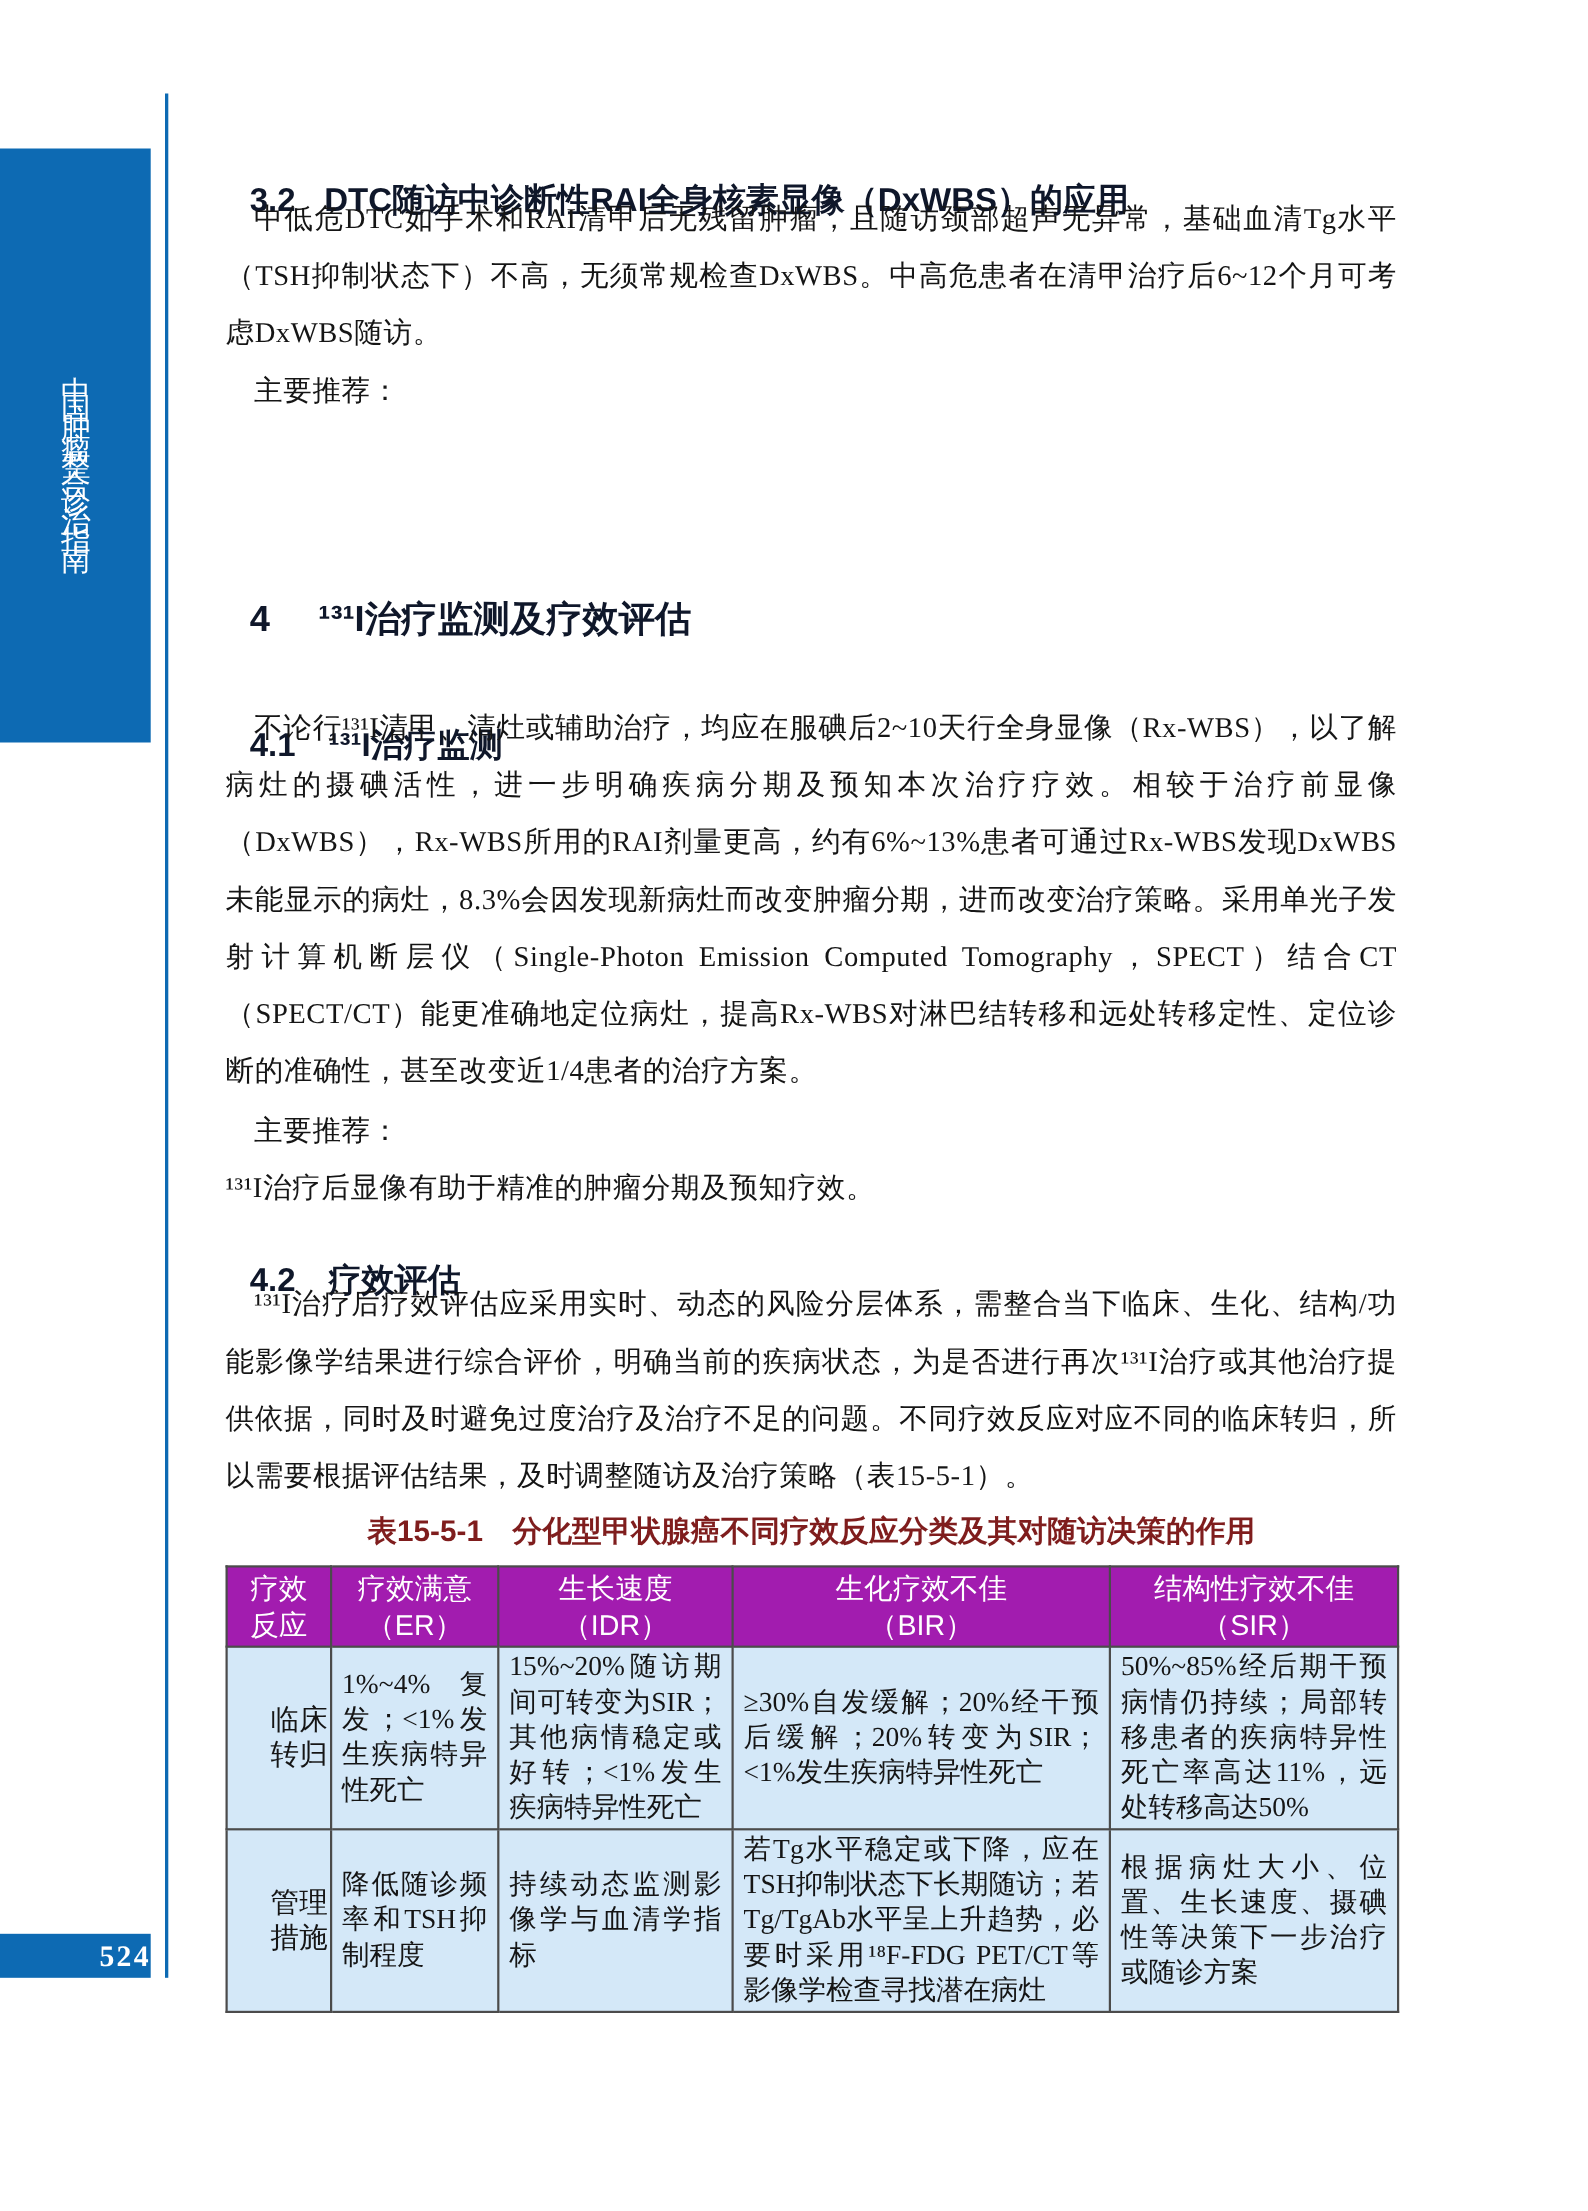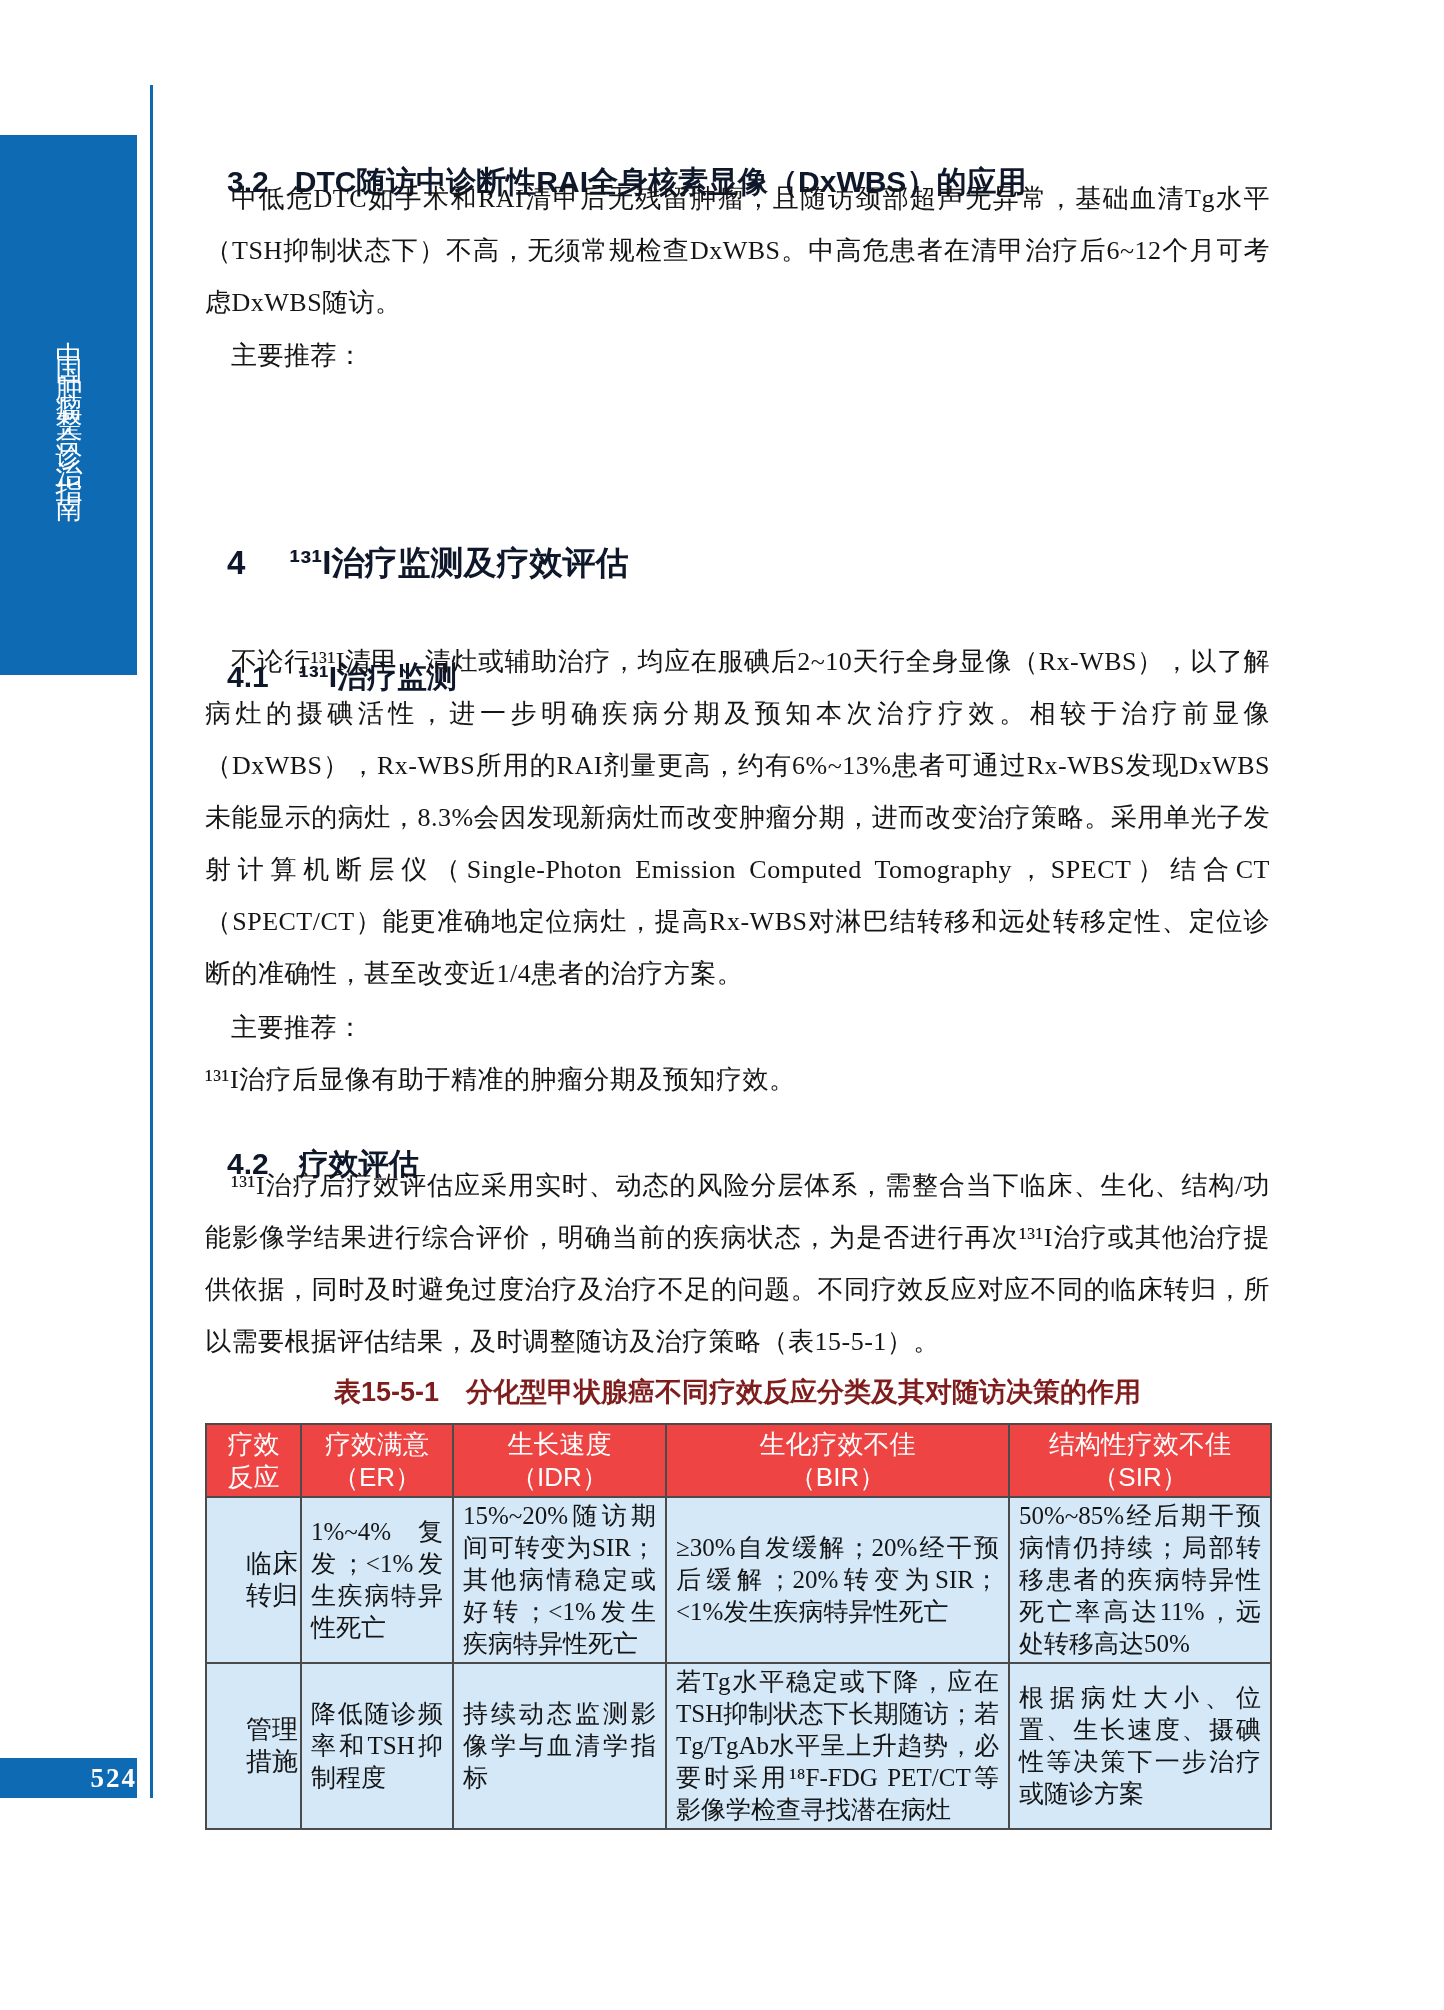--- a/index.html
+++ b/index.html
@@ -59,21 +59,21 @@
     text-align:center; color:#7f1d1d; font-weight:bold; font-size:27px;
     font-family:"Liberation Sans","DejaVu Sans",sans-serif;
   }
   table.effect {
     position:absolute; left:205px; top:1423px; width:1065px;
     border-collapse:collapse; table-layout:fixed;
   }
   table.effect th, table.effect td { border:2px solid #4b4b4b; box-sizing:border-box; }
   table.effect thead tr { height:73px; }
   table.effect th {
-    background:#ef4444; color:#ffffff; font-family:"Liberation Sans","DejaVu Sans",sans-serif;
+    background:#a21caf; color:#ffffff; font-family:"Liberation Sans","DejaVu Sans",sans-serif;
     font-weight:normal; font-size:26px; line-height:33px; text-align:center;
     vertical-align:middle; white-space:pre-line; padding:2px 4px;
   }
   table.effect td {
     background:#d4e8f8; font-size:25px; line-height:32px; vertical-align:middle;
     text-align:justify; padding:2px 9px;
   }
   table.effect td.label {
     text-align:right; white-space:pre-line; font-size:26px; padding:2px 2px;
   }

